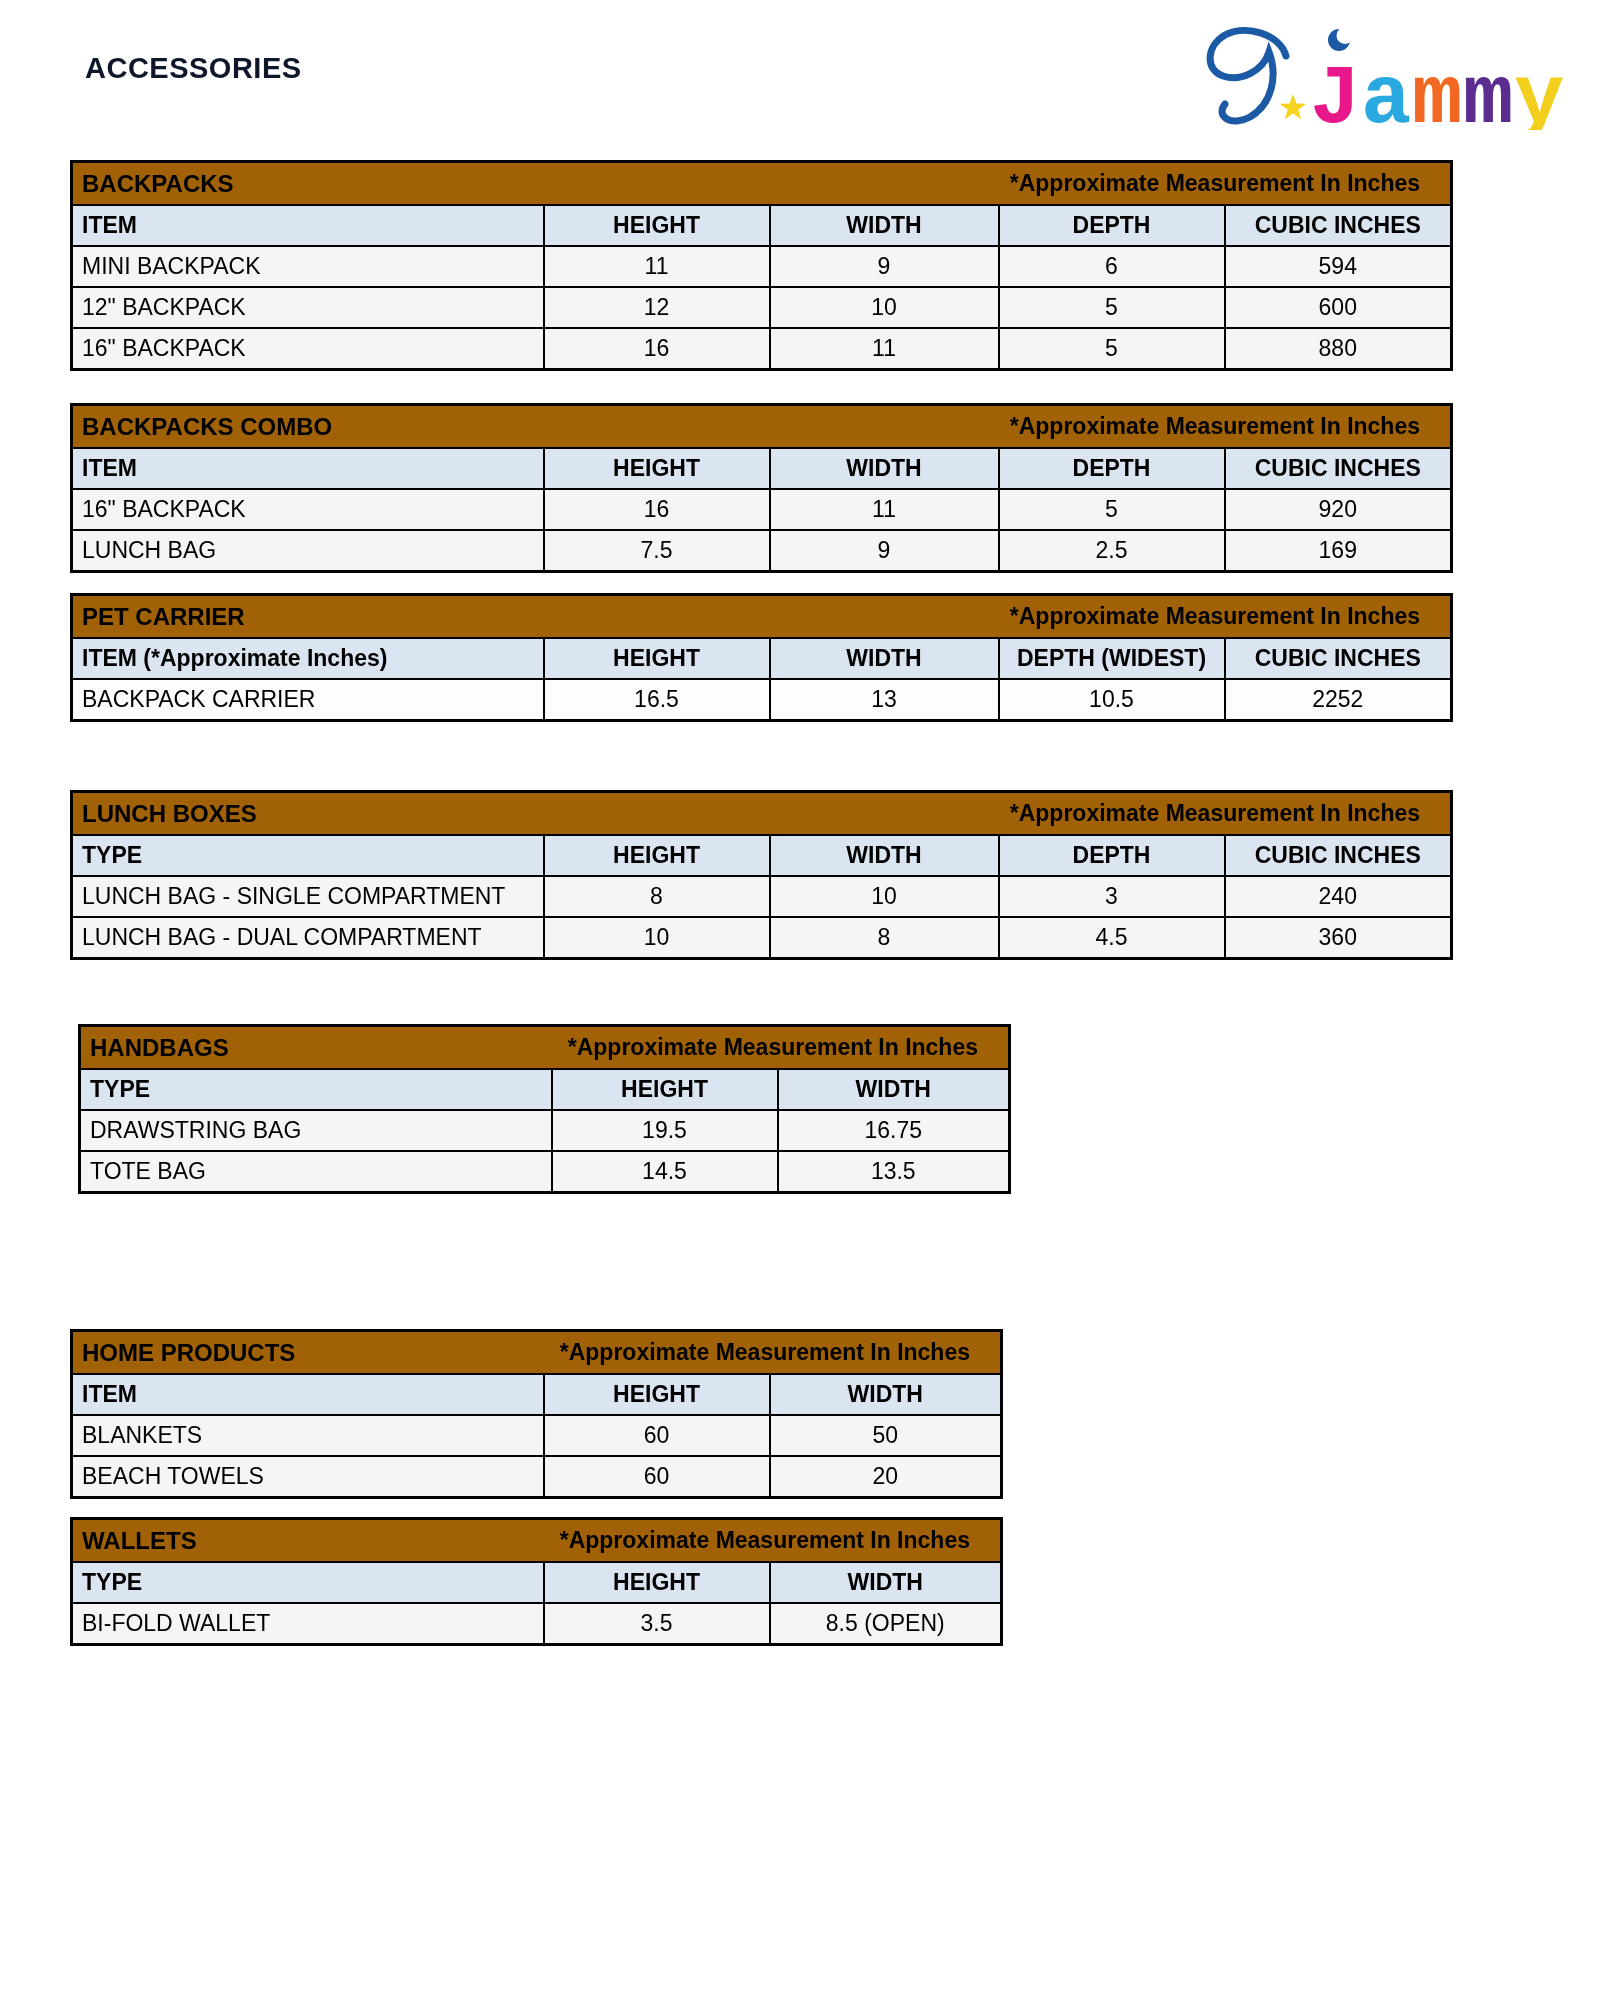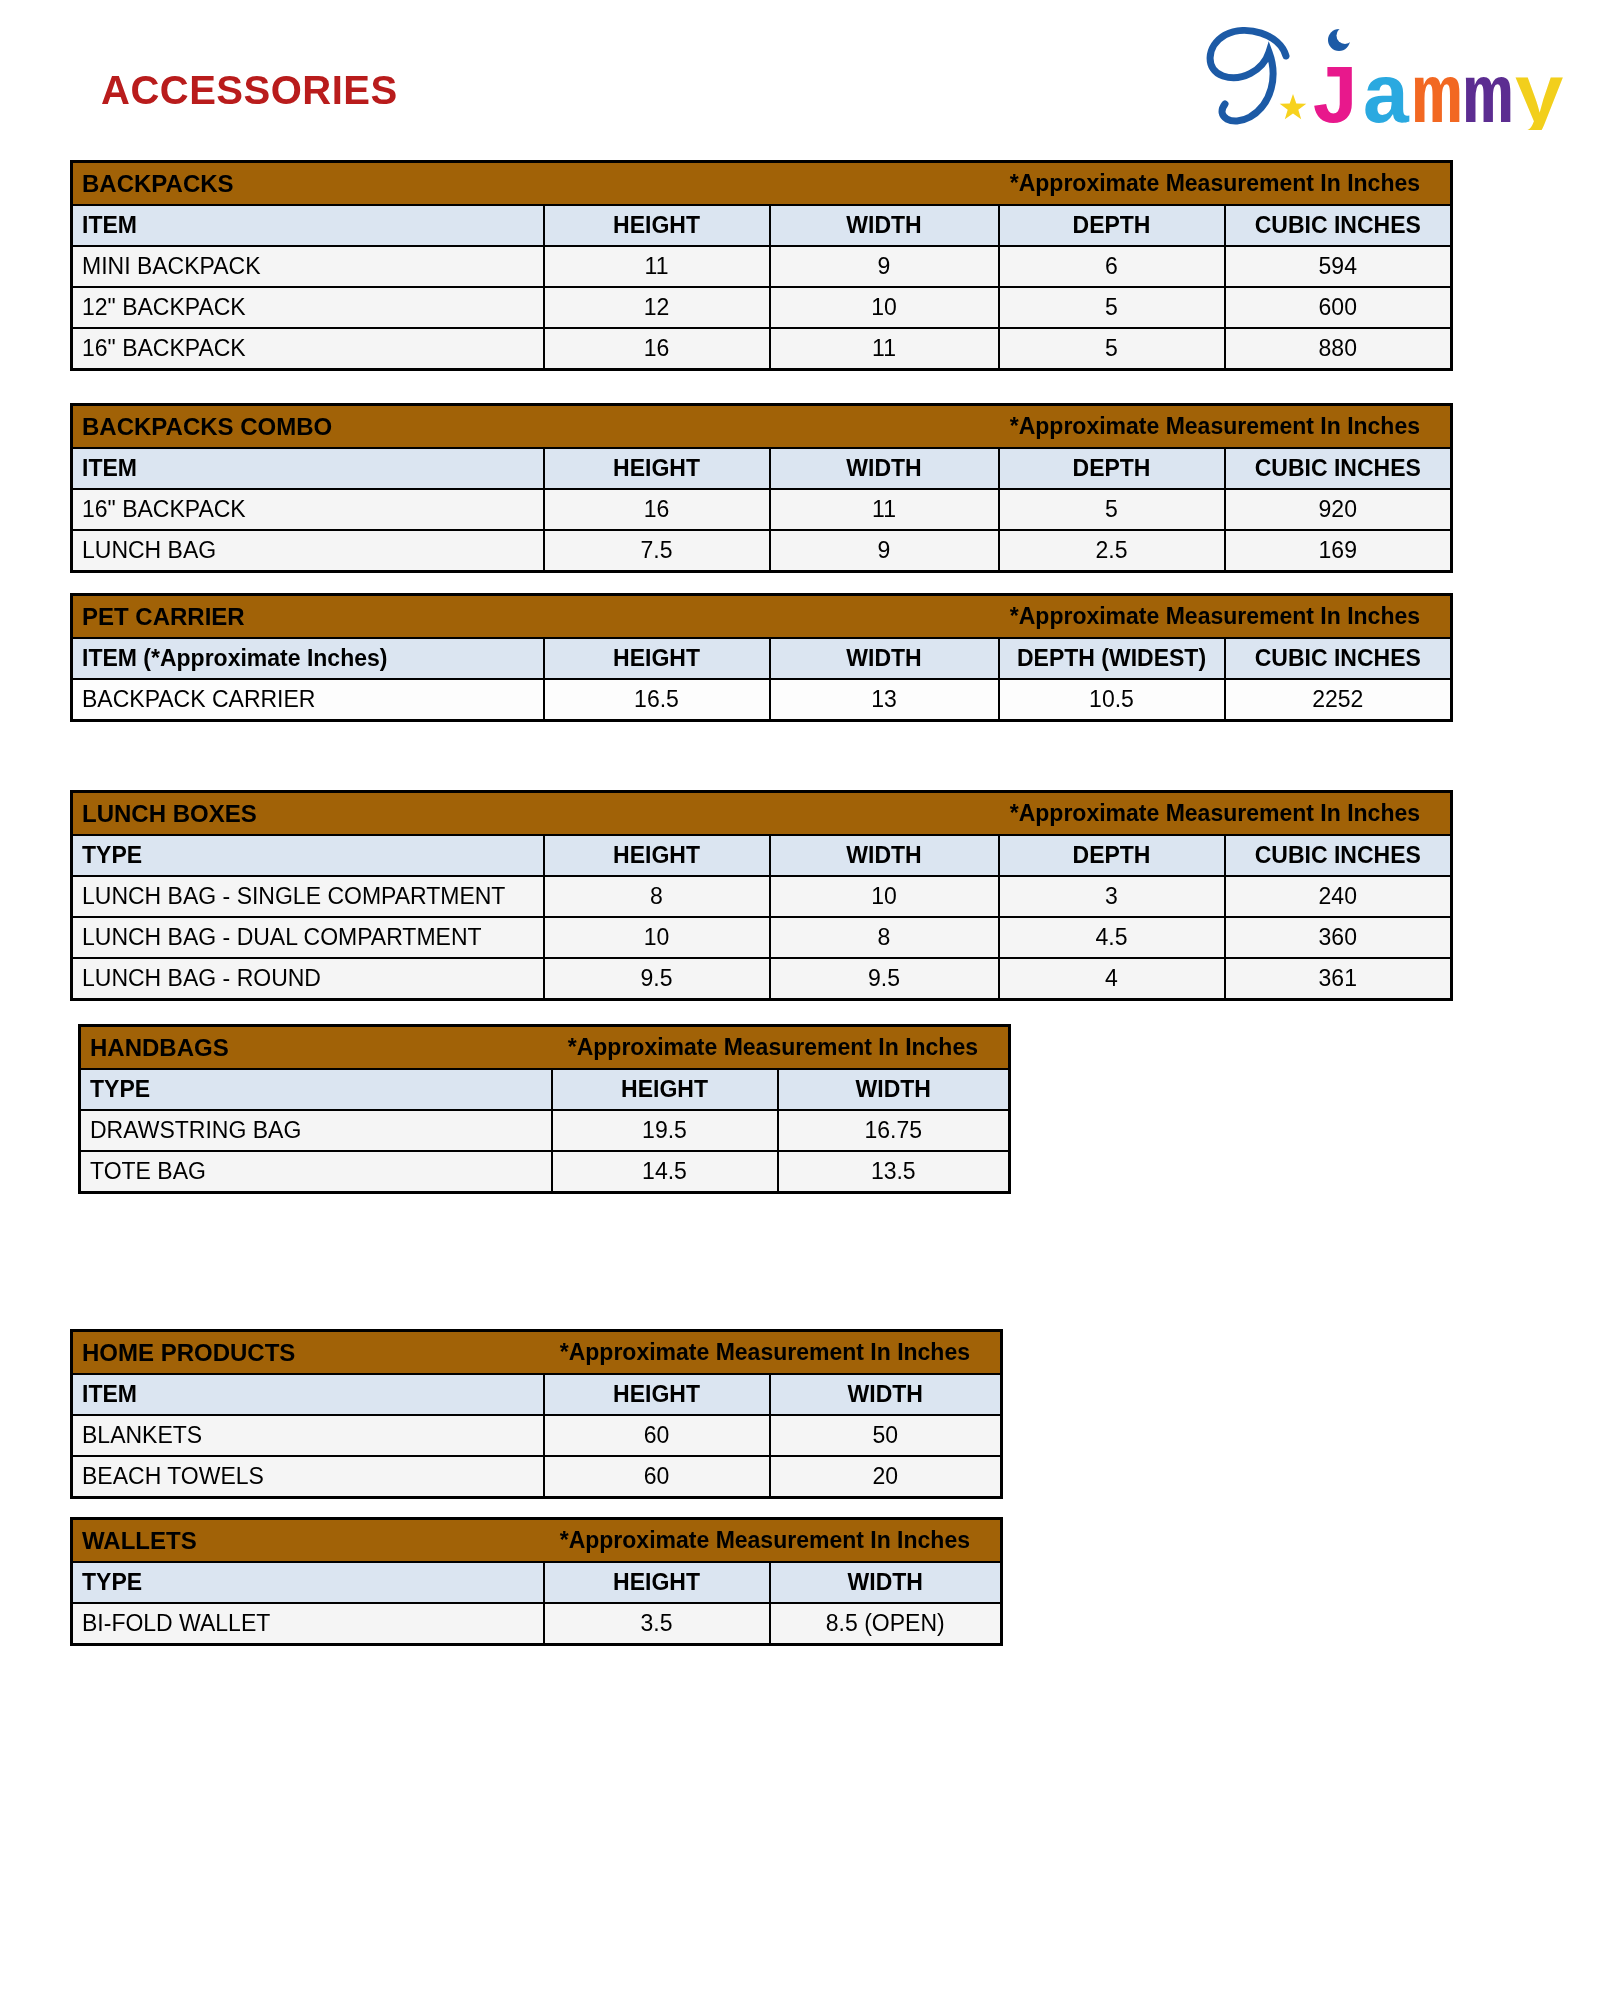--- a/index.html
+++ b/index.html
@@ -1,22 +1,22 @@
 <!DOCTYPE html>
 <html><head>
 <meta charset="utf-8">
 <style>
   html,body{margin:0;padding:0;background:#ffffff;}
   .page{
     position:relative;width:1600px;height:2000px;background:#ffffff;
     font-family:"Liberation Sans",sans-serif;color:#000;overflow:hidden;
   }
   .page-title{
-    position:absolute;left:85px;top:52px;font-size:40px;font-weight:bold;
-    letter-spacing:0.5px;color:#b91c1c;margin:16px;
+    position:absolute;left:85px;top:52px;font-size:29px;font-weight:bold;
+    letter-spacing:0.5px;color:#0f172a;margin:0;
   }
   .logo{position:absolute;left:1198px;top:24px;width:392px;height:106px;}
 
   .tblwrap{position:absolute;left:70px;}
   table.tbl{
     border-collapse:collapse;table-layout:fixed;
     border:3px solid #000;
   }
   table.tbl td,table.tbl th{
     border:2px solid #000;overflow:hidden;white-space:nowrap;
@@ -225,27 +225,20 @@
         <td>3</td>
         <td>240</td>
       </tr>
       <tr class="row">
         <td class="first">LUNCH BAG - DUAL COMPARTMENT</td>
         <td>10</td>
         <td>8</td>
         <td>4.5</td>
         <td>360</td>
       </tr>
-      <tr class="row">
-        <td class="first">LUNCH BAG - ROUND</td>
-        <td>9.5</td>
-        <td>9.5</td>
-        <td>4</td>
-        <td>361</td>
-      </tr>
     </tbody>
       </table>
   </div>
 
   <div class="tblwrap" style="top:1024px;margin-left:8px;">
     <table class="tbl narrow">
       <colgroup>
           <col class="c0">
           <col class="c1">
           <col class="c2n">

